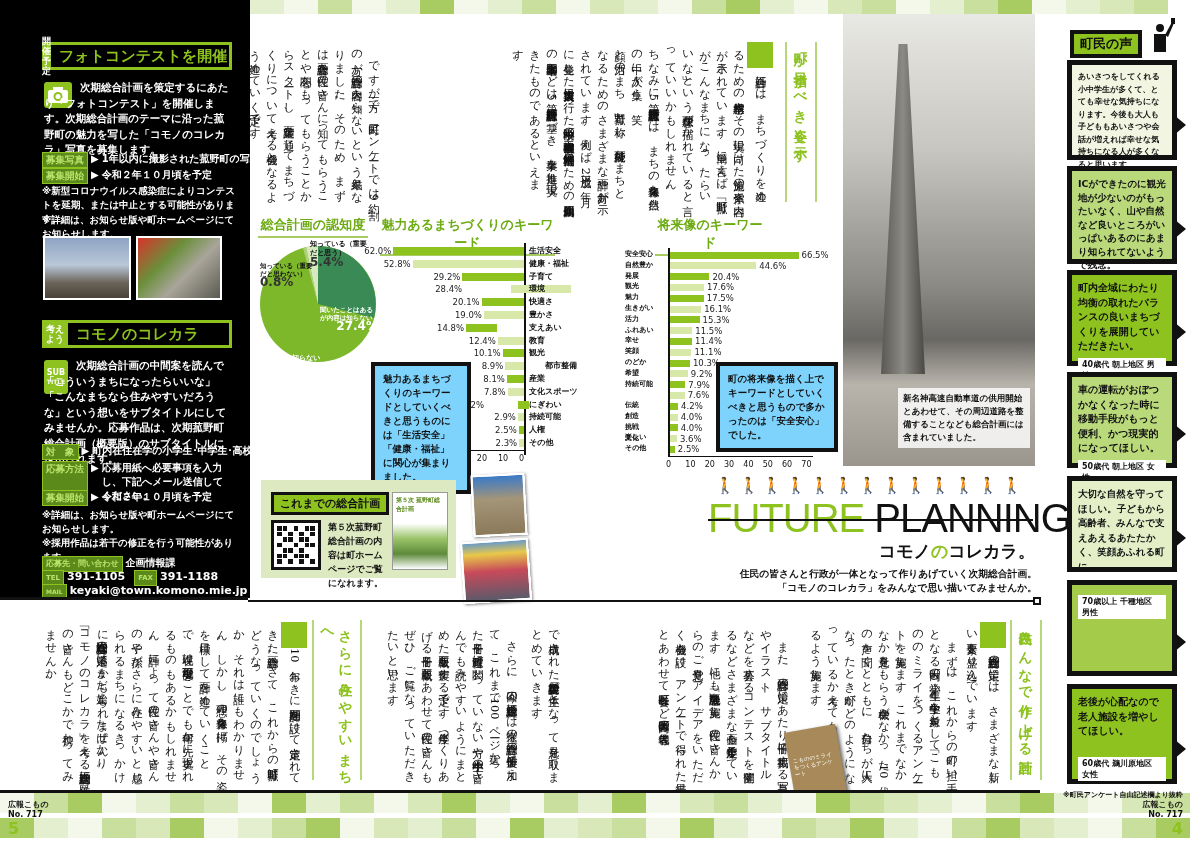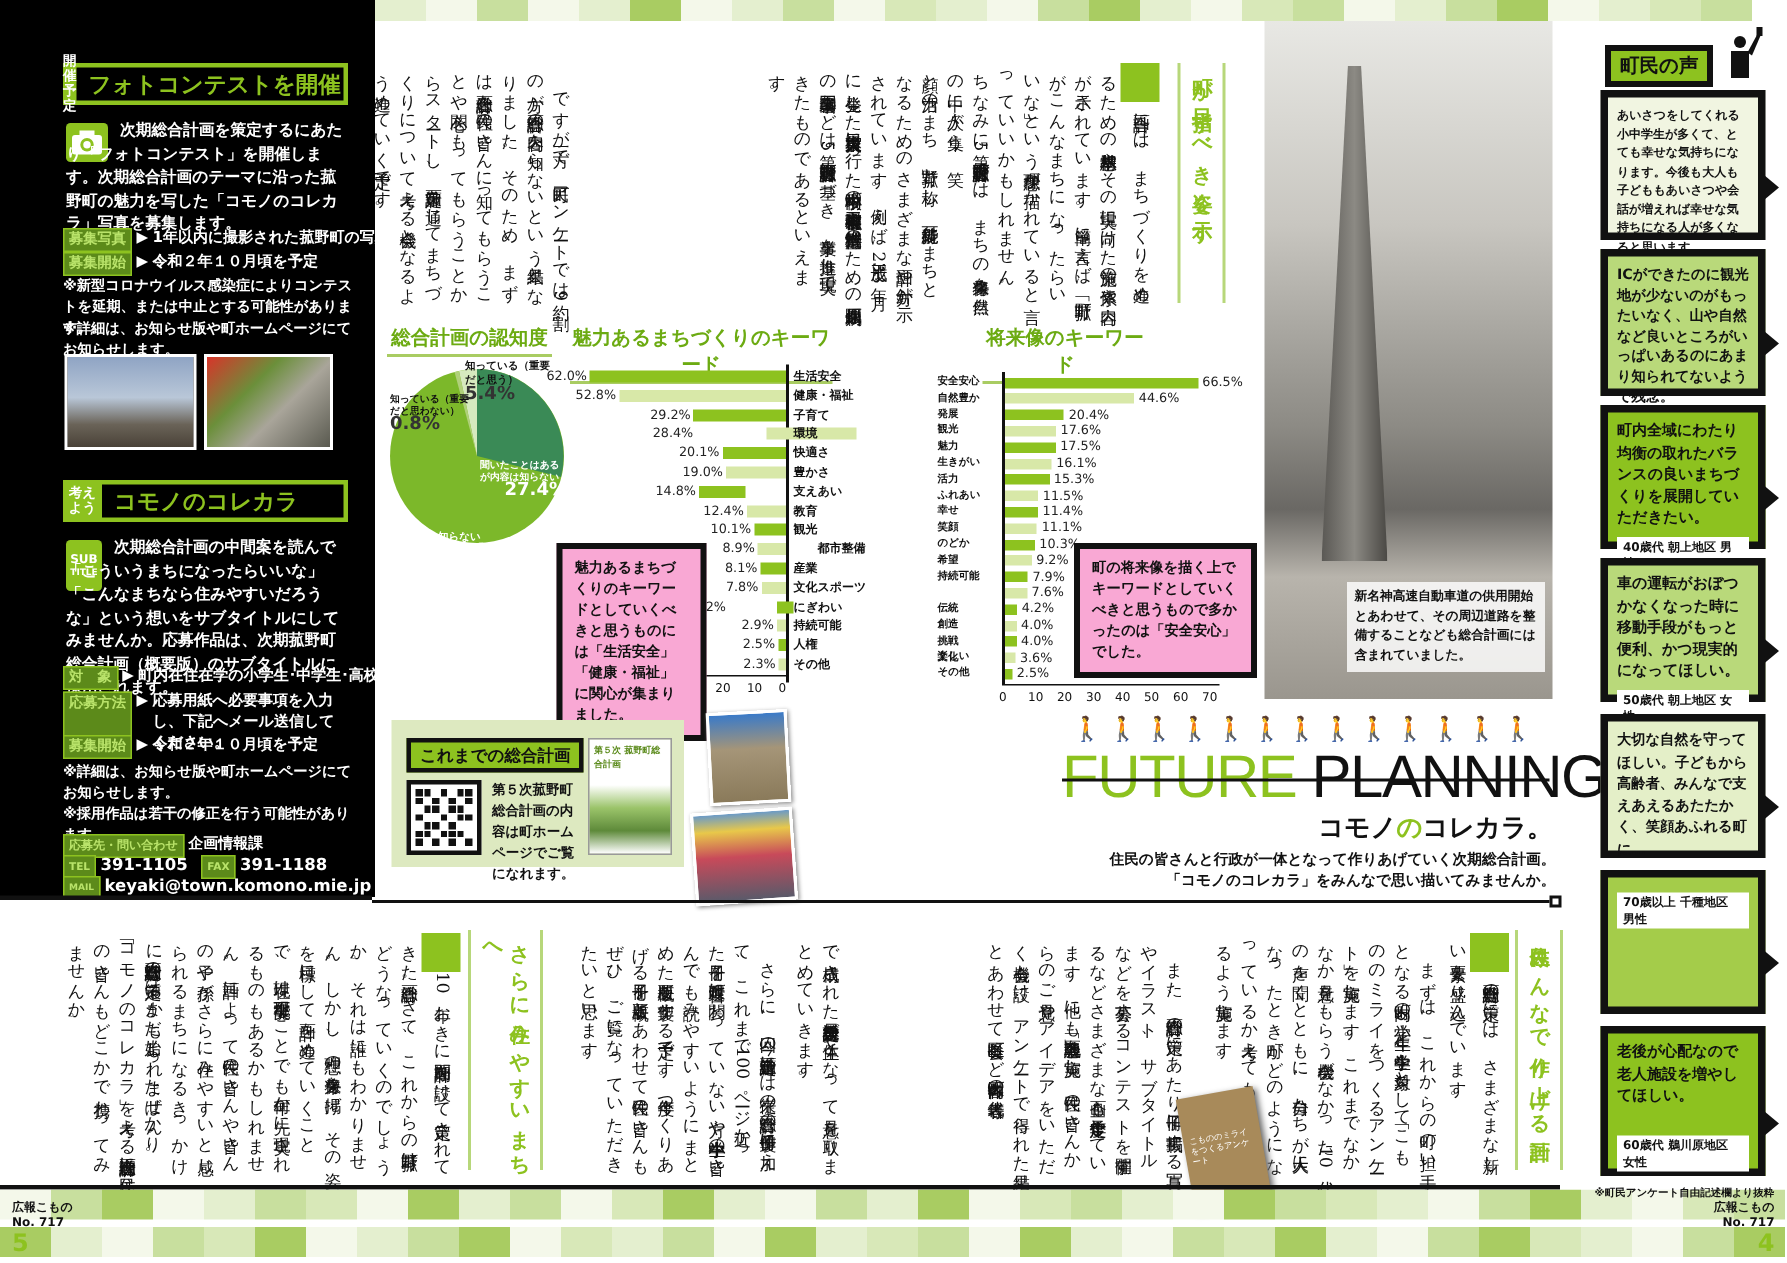--- a/index.html
+++ b/index.html
@@ -28,21 +28,21 @@
   .sec-title { position: absolute; color: #6cab12; font-weight: bold; font-size: 13px; text-align: center; border-bottom: 2px solid #a9cc62; padding-bottom: 2px; }
 
   
   .bar-row { position: absolute; height: 10px; display: flex; align-items: center; }
   .bar { height: 8px; }
   .bar.dark { background: #8dc21f; }
   .bar.light { background: #d8e8a8; }
   .bar-val { font-size: 8.5px; color: #222; }
   .bar-cat { font-size: 8px; color: #111; font-weight: bold; white-space: nowrap; }
 
-  .speech { position: absolute; background: #f9a8d4; border: 4px solid #111; font-weight: bold; font-size: 9.5px; line-height: 14px; padding: 6px 8px; }
+  .speech { position: absolute; background: #7dd3fc; border: 4px solid #111; font-weight: bold; font-size: 9.5px; line-height: 14px; padding: 6px 8px; }
 
   
   .voice { position: absolute; left: 1067px; width: 110px; border: 5px solid #111; padding: 6px 6px 4px 6px; font-weight: bold; color: #111; }
   .voice .vt { font-size: 10px; line-height: 14.5px; }
   .voice .vt.small { font-size: 8px; line-height: 12.5px; }
   .voice .who { background: #fff; font-size: 8px; padding: 1px 4px; margin-top: 4px; display: inline-block; width: 100%; }
   .voice.c1 { background: #f1f5e1; } .voice.c2 { background: #b9d97a; } .voice.c3 { background: #8dc21f; } .voice.c4 { background: #b9d97a; } .voice.c5 { background: #e4efc8; } .voice.c6 { background: #a4cc4a; } .voice.c7 { background: #8dc21f; }
   .voice::after { content: ""; position: absolute; right: -14px; top: 55%; border-left: 12px solid #111; border-top: 10px solid transparent; border-bottom: 10px solid transparent; }
 </style>
 </head>

